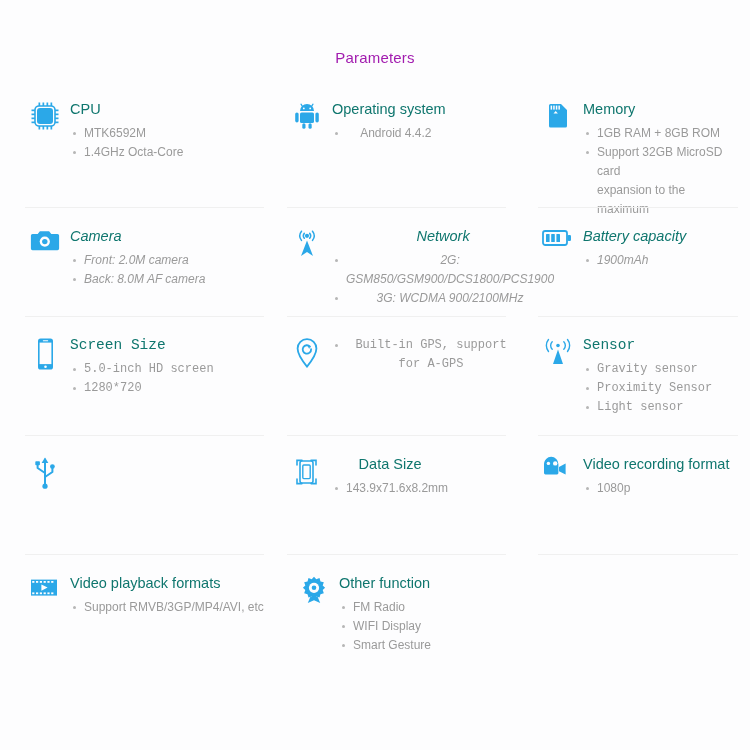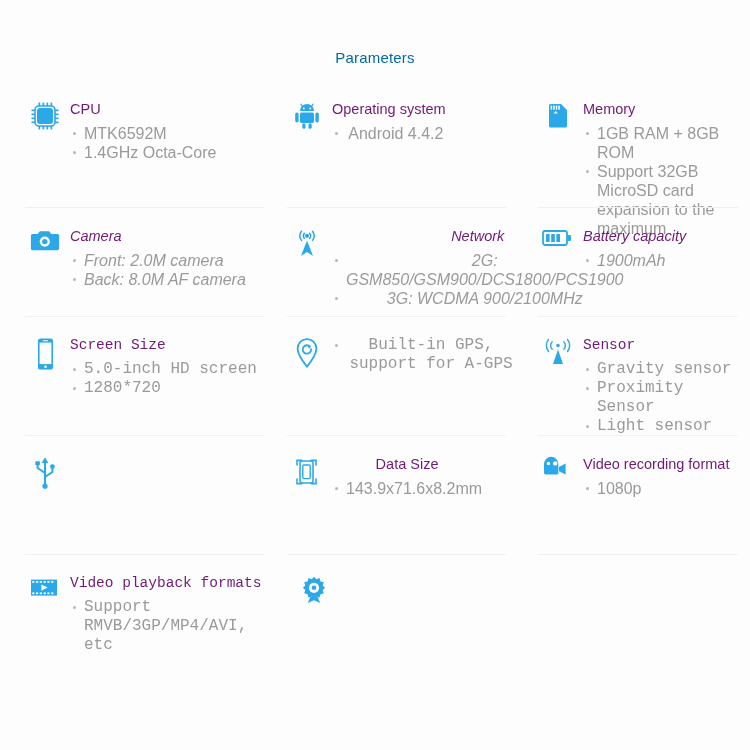--- a/index.html
+++ b/index.html
@@ -16,21 +16,21 @@
   }
   .page {
     position: relative;
     width: 750px;
     height: 750px;
     box-sizing: border-box;
   }
   .page-title {
     text-align: center;
     font-size: 15px;
-    color: #0369a1;
+    color: #a21caf;
     padding-top: 49px;
     letter-spacing: 0.2px;
   }
   .grid {
     margin-top: 33px;
     padding: 0 0 0 0;
   }
   .row {
     display: flex;
     width: 750px;
@@ -67,53 +67,53 @@
     align-items: flex-start;
     justify-content: center;
     padding-top: 2px;
   }
   .icon-wrap svg { display: block; }
   .card-body {
     padding-left: 5px;
     padding-top: 1px;
   }
   .card-title {
-    color: #701a75;
+    color: #0f766e;
     font-size: 14.5px;
     line-height: 18px;
     margin-bottom: 6px;
     white-space: nowrap;
   }
   ul.specs {
     list-style: none;
     margin: 0;
     padding: 0 0 0 14px;
   }
   ul.specs li {
     position: relative;
-    font-size: 16px;
+    font-size: 12px;
     line-height: 19px;
     color: #9a9a9a;
     white-space: pre-line;
   }
   ul.specs li::before {
     content: "";
     position: absolute;
     left: -11px;
     top: 8px;
     width: 3px;
     height: 3px;
     border-radius: 50%;
     background: #b6b6b6;
   }
   .row-1 .cell { height: 108px; }
   .row-2 .cell { height: 108px; font-style: italic; }
   .row-3 .cell { height: 118px; font-family: Liberation Mono, monospace; }
   .row-4 .cell { height: 118px; }
-  .row-5 .cell { height: 110px; font-family: Liberation Mono, monospace; }
+  .row-5 .cell { height: 110px; }
 </style>
 </head>
 <body>
 
 <div class="page">
 
   <div class="page-title">Parameters</div>
 
   <div class="grid">
 
@@ -480,18 +480,26 @@
           <div class="icon-wrap">
             <svg width="30" height="30" viewBox="0 0 30 30">
               <g fill="#2ba8e8">
                 <path d="M15 1.8 l2.3 2.4 l3.2 -1.1 l1 3.3 l3.3 0.9 l-1.1 3.2 l2.4 2.3 l-2.4 2.3 l1.1 3.2 l-3.3 0.9 l-1 3.3 l-3.2 -1.1 l-2.3 2.4 l-2.3 -2.4 l-3.2 1.1 l-1 -3.3 l-3.3 -0.9 l1.1 -3.2 l-2.4 -2.3 l2.4 -2.3 l-1.1 -3.2 l3.3 -0.9 l1 -3.3 l3.2 1.1 z"></path>
               </g>
               <circle cx="15" cy="12.8" r="5.1" fill="#fdfdfe"></circle>
               <circle cx="15" cy="12.8" r="2.3" fill="#2ba8e8"></circle>
               <path d="M11.5 21.5 L8.8 28 L15 25.2 L21.2 28 L18.5 21.5 z" fill="#2ba8e8"></path>
             </svg>
           </div>
+          <div class="card-body">
+            <div class="card-title">Other function</div>
+            <ul class="specs">
+              <li>FM Radio</li>
+              <li>WIFI Display</li>
+              <li>Smart Gesture</li>
+            </ul>
+          </div>
         </div>
       </div>
     </div>
 
   </div>
 </div>
 
 </body></html>

